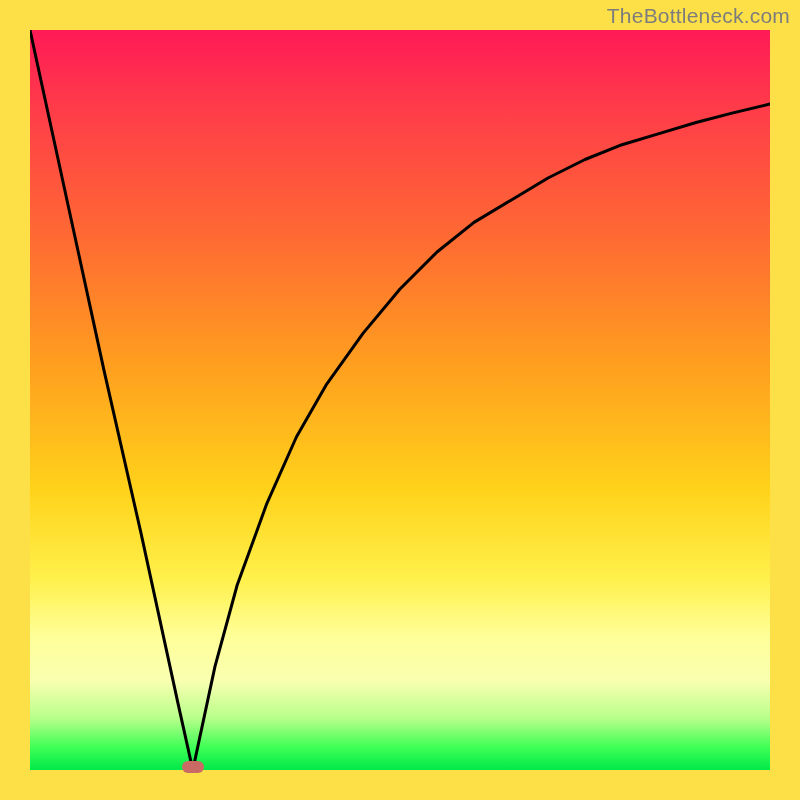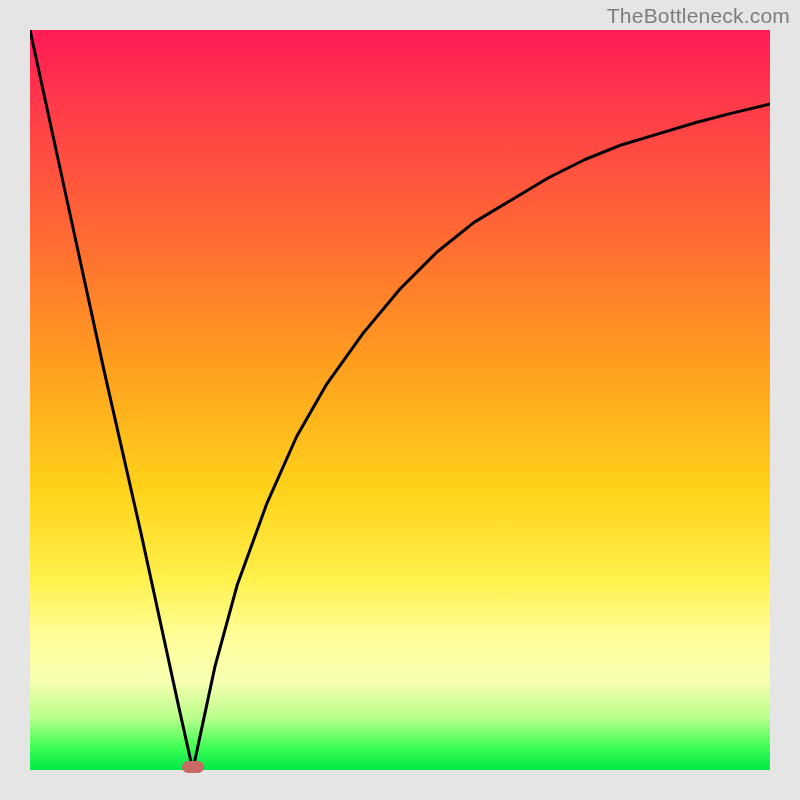--- a/index.html
+++ b/index.html
@@ -10,21 +10,21 @@
     background: #000;
     overflow: hidden;
     font-family: Arial, Helvetica, sans-serif;
   }
   .frame {
     position: absolute;
     top: 0;
     left: 0;
     width: 800px;
     height: 800px;
-    background: #e5e5e5;
+    background: #fde047;
   }
   .plot {
     position: absolute;
     top: 30px;
     left: 30px;
     width: 740px;
     height: 740px;
     
     background: linear-gradient(
       to bottom,

